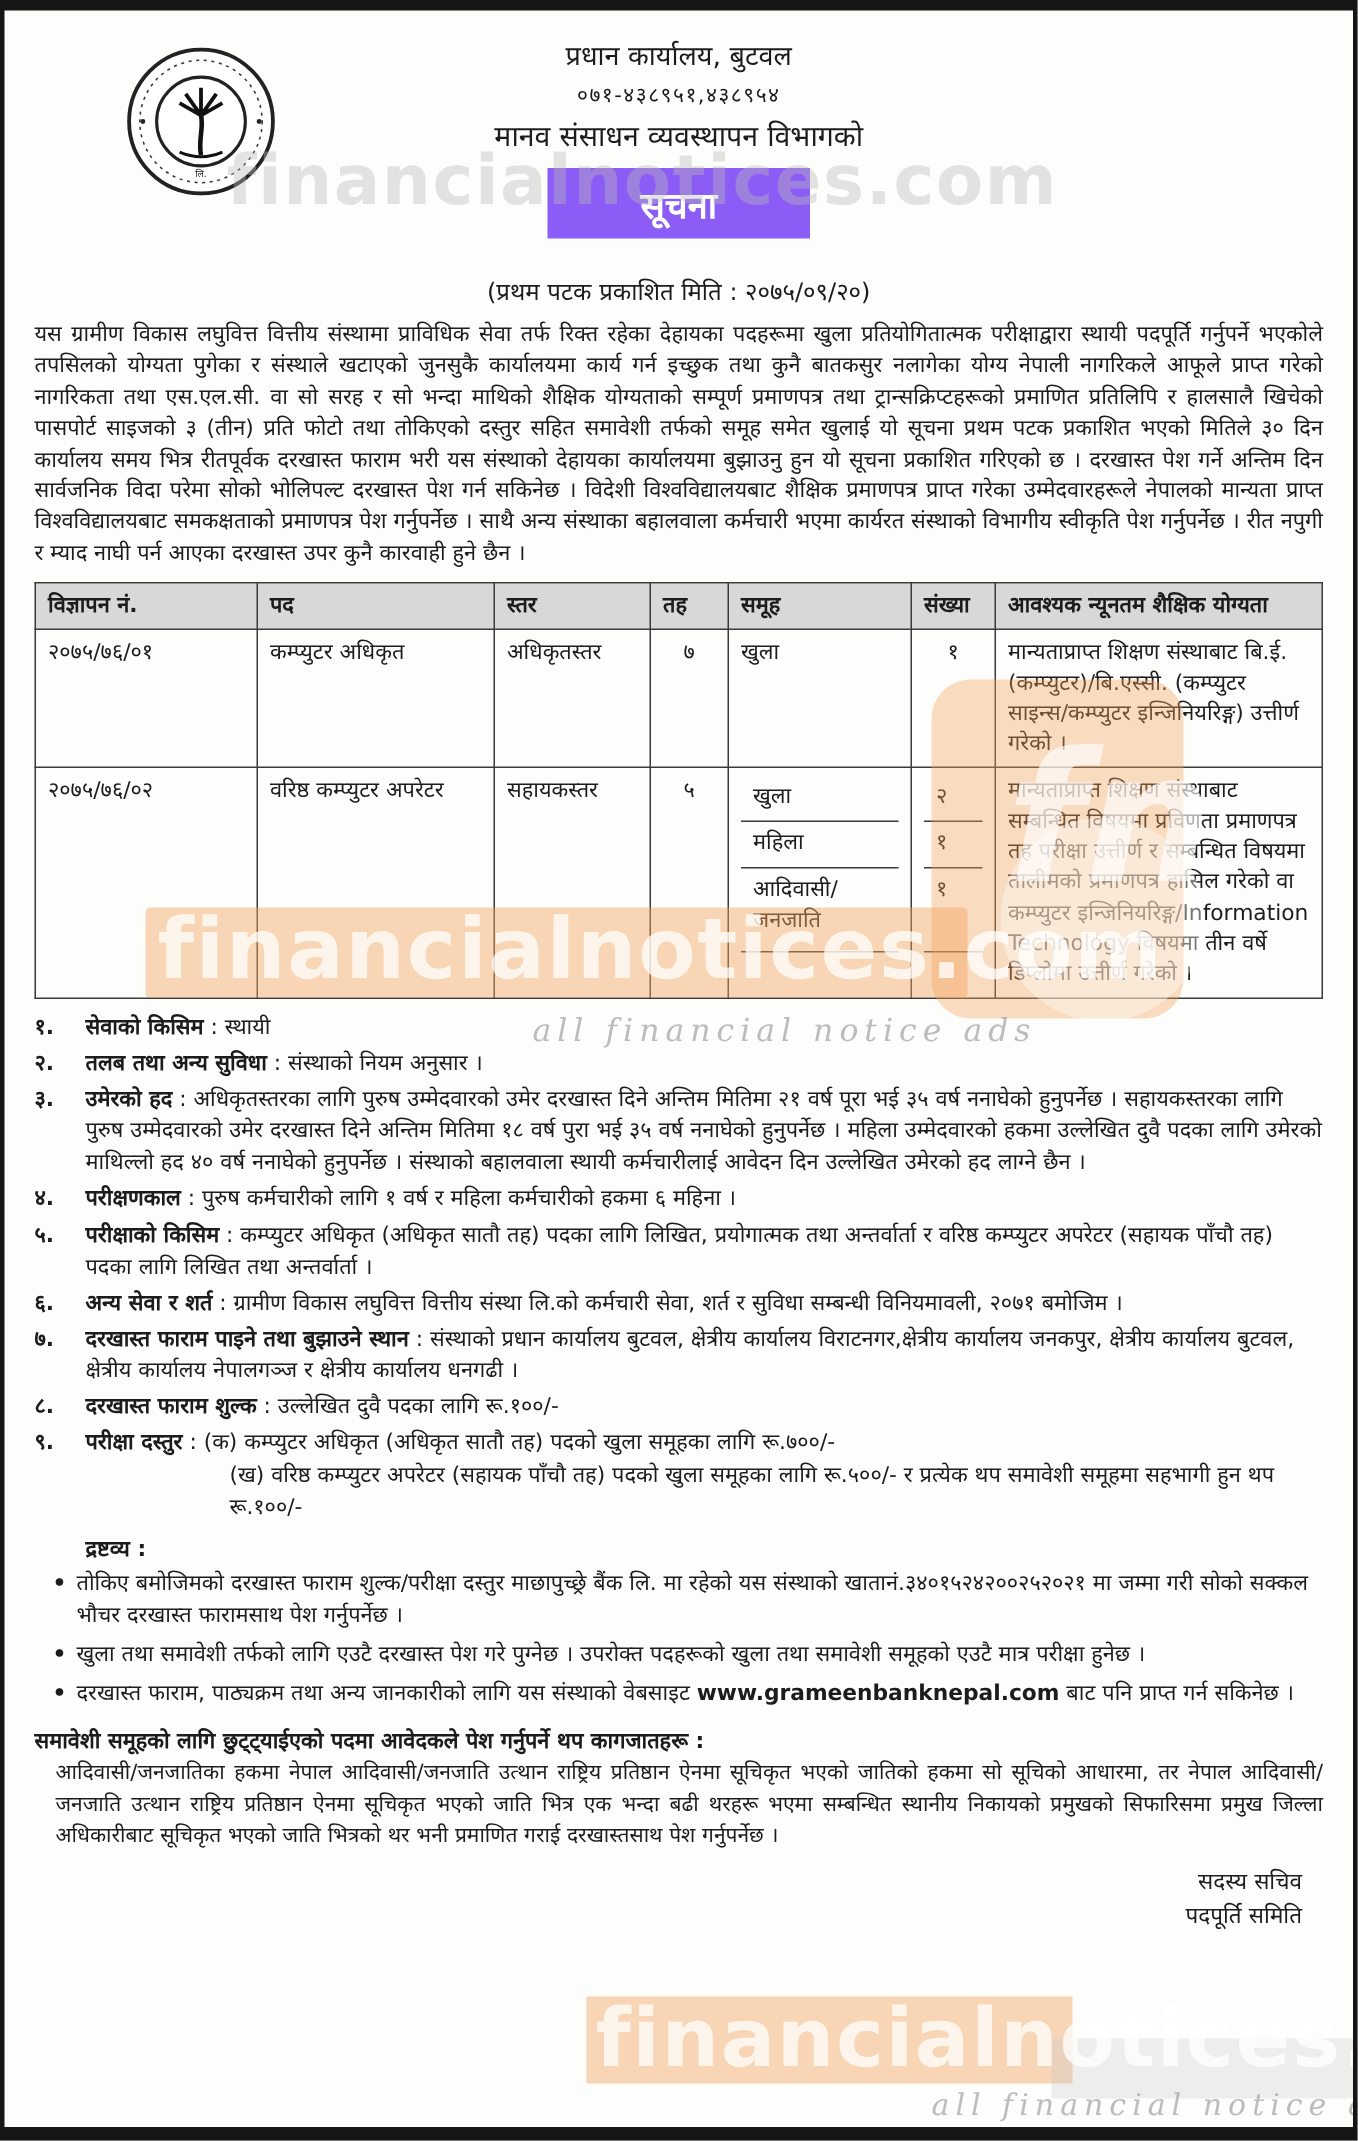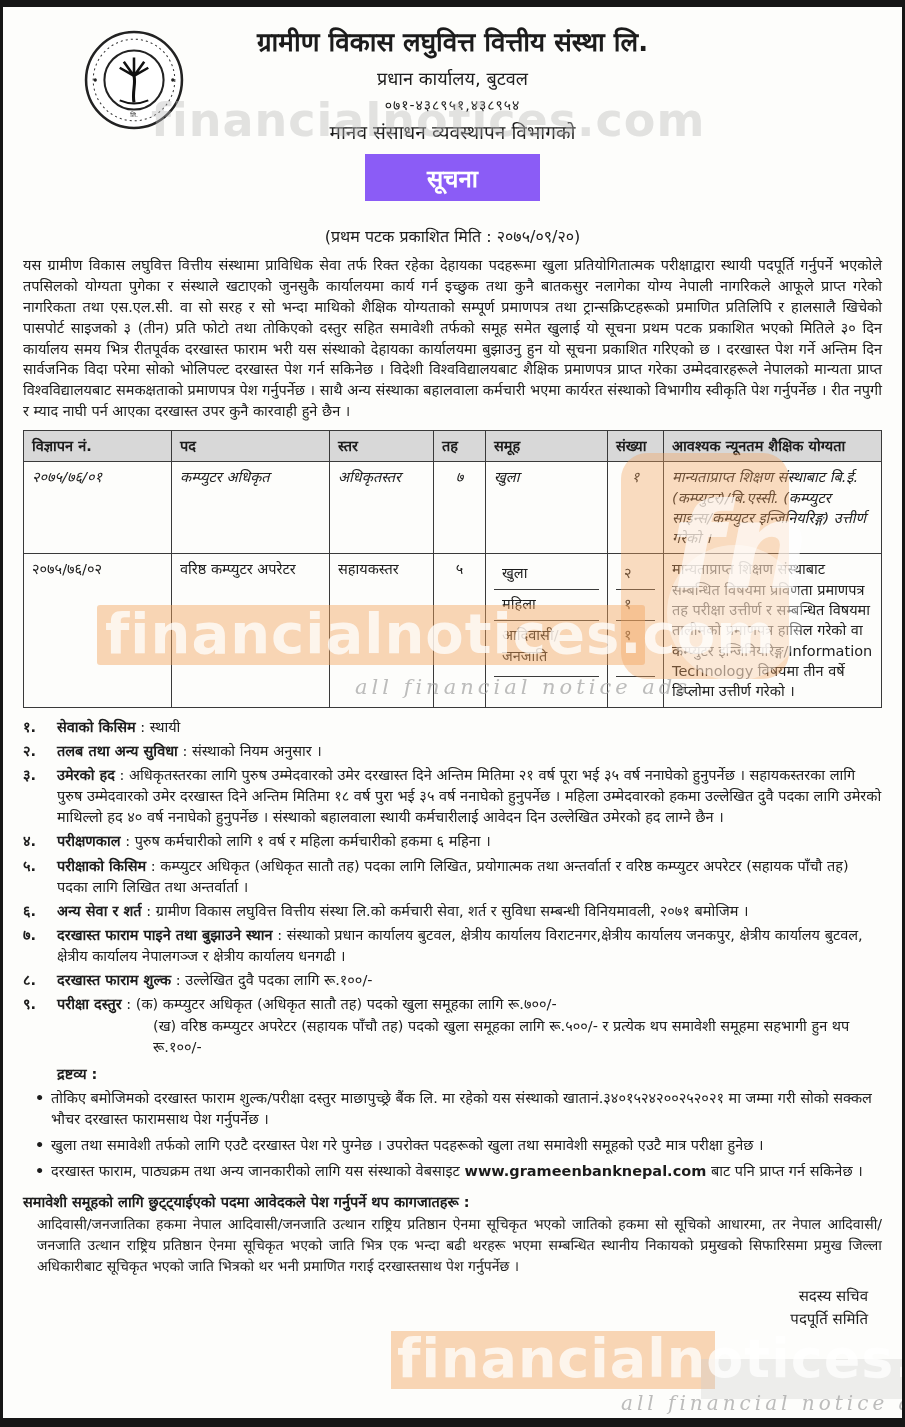--- a/index.html
+++ b/index.html
@@ -99,21 +99,20 @@
           <circle cx="50" cy="50" r="40" fill="none" stroke="#333" stroke-width="1" stroke-dasharray="2 3"></circle>
           <circle cx="50" cy="50" r="29" fill="#fff" stroke="#222" stroke-width="2"></circle>
           <path d="M50 72 C48 62 52 54 50 46" stroke="#111" stroke-width="3" fill="none"></path>
           <path d="M50 46 L36 38 M50 46 L40 32 M50 46 L50 28 M50 46 L60 32 M50 46 L64 38" stroke="#111" stroke-width="2.5" fill="none"></path>
           <path d="M36 70 Q50 76 64 70" stroke="#111" stroke-width="2" fill="none"></path>
           <circle cx="12" cy="50" r="1.6" fill="#222"></circle>
           <circle cx="88" cy="50" r="1.6" fill="#222"></circle>
           <text x="50" y="86" font-size="6" text-anchor="middle" fill="#222">लि.</text>
         </svg>
       </div>
-      <div class="org-name">ग्रामीण विकास लघुवित्त वित्तीय संस्था लि.</div>
       <div class="office">प्रधान कार्यालय, बुटवल</div>
       <div class="phone">०७१-४३८९५१,४३८९५४</div>
       <div class="dept">मानव संसाधन व्यवस्थापन विभागको</div>
       <div>
         <div class="notice-box">सूचना</div>
       </div>
       <div class="pub-date">(प्रथम पटक प्रकाशित मिति : २०७५/०९/२०)</div>
     </div>
 
     <div class="intro">यस ग्रामीण विकास लघुवित्त वित्तीय संस्थामा प्राविधिक सेवा तर्फ रिक्त रहेका देहायका पदहरूमा खुला प्रतियोगितात्मक परीक्षाद्वारा स्थायी पदपूर्ति गर्नुपर्ने भएकोले तपसिलको योग्यता पुगेका र संस्थाले खटाएको जुनसुकै कार्यालयमा कार्य गर्न इच्छुक तथा कुनै बातकसुर नलागेका योग्य नेपाली नागरिकले आफूले प्राप्त गरेको नागरिकता तथा एस.एल.सी. वा सो सरह र सो भन्दा माथिको शैक्षिक योग्यताको सम्पूर्ण प्रमाणपत्र तथा ट्रान्सक्रिप्टहरूको प्रमाणित प्रतिलिपि र हालसालै खिचेको पासपोर्ट साइजको ३ (तीन) प्रति फोटो तथा तोकिएको दस्तुर सहित समावेशी तर्फको समूह समेत खुलाई यो सूचना प्रथम पटक प्रकाशित भएको मितिले ३० दिन कार्यालय समय भित्र रीतपूर्वक दरखास्त फाराम भरी यस संस्थाको देहायका कार्यालयमा बुझाउनु हुन यो सूचना प्रकाशित गरिएको छ । दरखास्त पेश गर्ने अन्तिम दिन सार्वजनिक विदा परेमा सोको भोलिपल्ट दरखास्त पेश गर्न सकिनेछ । विदेशी विश्वविद्यालयबाट शैक्षिक प्रमाणपत्र प्राप्त गरेका उम्मेदवारहरूले नेपालको मान्यता प्राप्त विश्वविद्यालयबाट समकक्षताको प्रमाणपत्र पेश गर्नुपर्नेछ । साथै अन्य संस्थाका बहालवाला कर्मचारी भएमा कार्यरत संस्थाको विभागीय स्वीकृति पेश गर्नुपर्नेछ । रीत नपुगी र म्याद नाघी पर्न आएका दरखास्त उपर कुनै कारवाही हुने छैन ।</div>
@@ -131,21 +130,21 @@
       <tbody>
           <tr>
         <th>विज्ञापन नं.</th>
         <th>पद</th>
         <th>स्तर</th>
         <th>तह</th>
         <th>समूह</th>
         <th>संख्या</th>
         <th>आवश्यक न्यूनतम शैक्षिक योग्यता</th>
       </tr>
-      <tr style="height:76px;font-style:italic;">
+      <tr style="height:76px;">
         <td>२०७५/७६/०१</td>
         <td>कम्प्युटर अधिकृत</td>
         <td>अधिकृतस्तर</td>
         <td class="c">७</td>
         <td>खुला</td>
         <td class="c">१</td>
         <td>मान्यताप्राप्त शिक्षण संस्थाबाट बि.ई. (कम्प्युटर)/बि.एस्सी. (कम्प्युटर साइन्स/कम्प्युटर इन्जिनियरिङ्ग) उत्तीर्ण गरेको ।</td>
       </tr>
       <tr>
         <td>२०७५/७६/०२</td>

